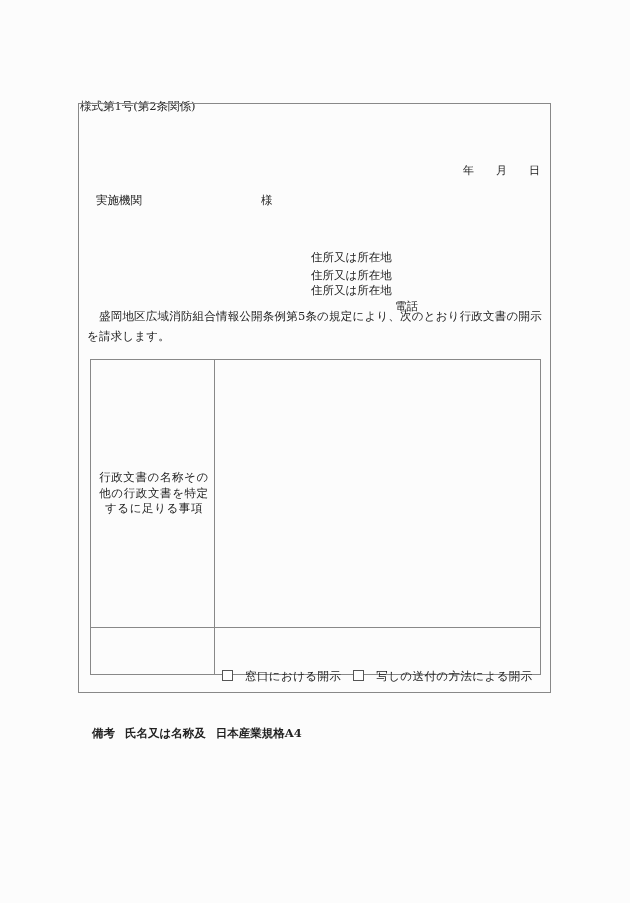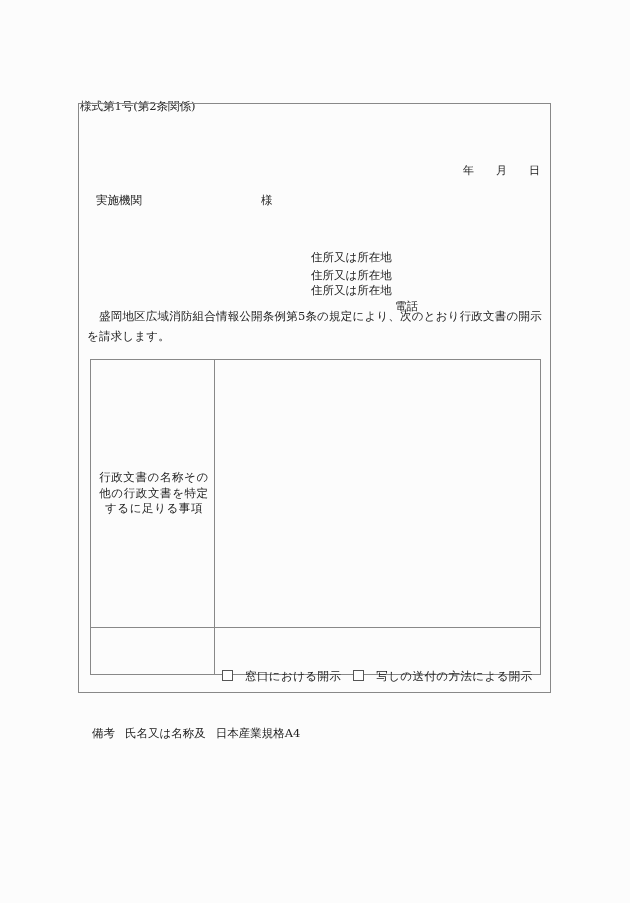--- a/index.html
+++ b/index.html
@@ -139,21 +139,21 @@
     border: 1px solid #555;
     vertical-align: -1px;
     margin-right: 12px;
     background: #fff;
   }
   .opt-label { margin-right: 12px; letter-spacing: 0.4px; }
   .footnote {
     left: 92px;
     top: 706px;
   }
-  .footnote span { margin-right: 10px; }
+  .footnote span { margin-right: 10px; font-weight: bold; }
 </style>
 </head>
 <body>
 
 <div class="abs form-label">様式第1号(第2条関係)</div>
 
 <div class="outer-box">
 
   <div class="abs date-line">
     <span>年</span><span class="gap"></span><span>月</span><span class="gap"></span><span>日</span>

